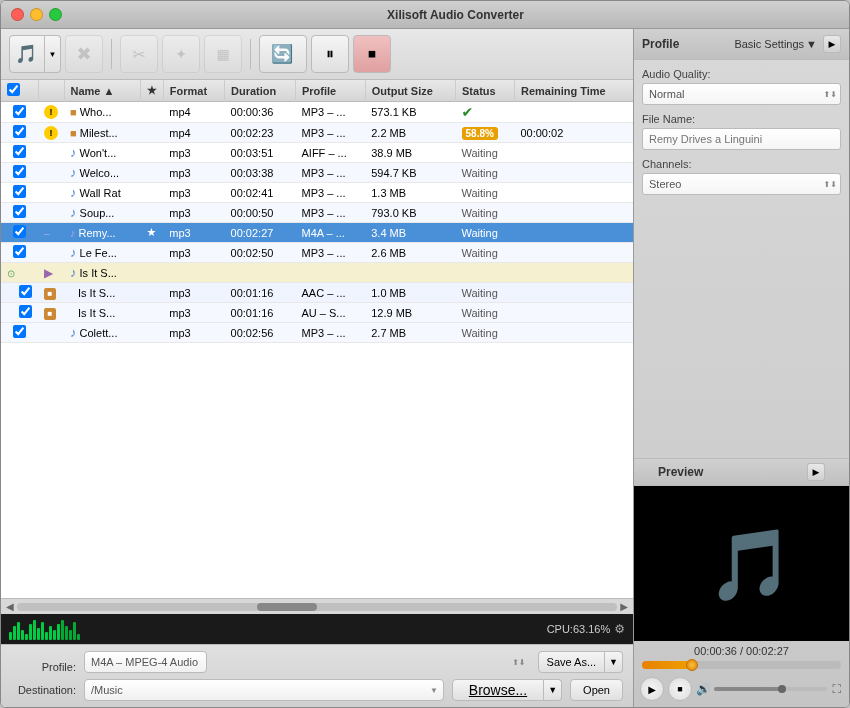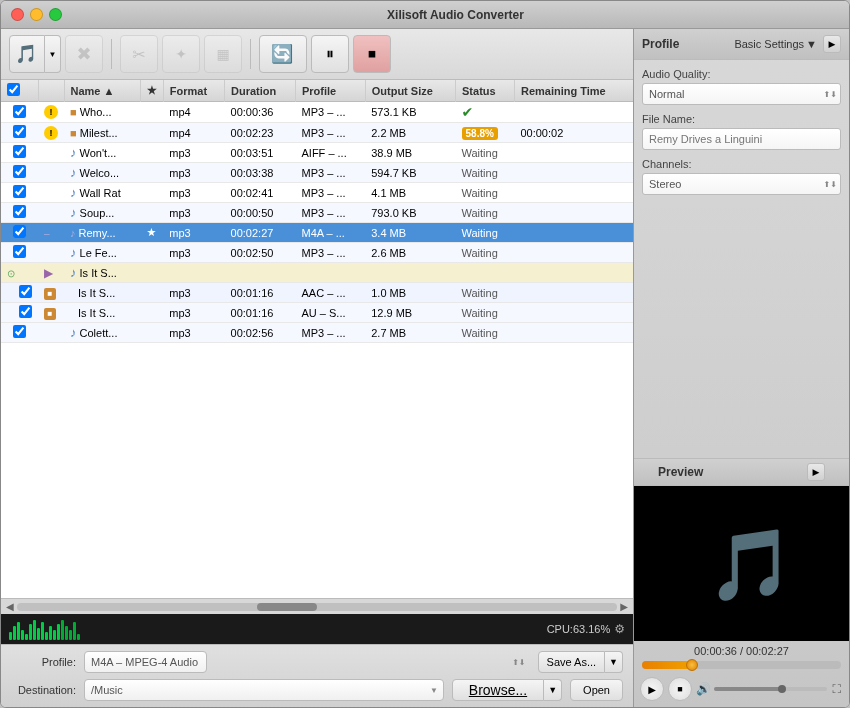--- a/index.html
+++ b/index.html
@@ -237,21 +237,21 @@
     }
     
     .bottom-controls {
       background: linear-gradient(to bottom, #e0e0e0, #d0d0d0);
       padding: 6px 10px;
       border-top: 1px solid #bbb;
       flex-shrink: 0;
     }
     .profile-row {
       display: flex;
-      align-items: center;
+      align-items: flex-end;
       gap: 8px;
       margin-bottom: 6px;
     }
     .profile-label {
       width: 65px;
       text-align: right;
       font-size: 11px;
       color: #333;
     }
     .profile-select {
@@ -781,21 +781,21 @@
             </tr>
 
             <tr>
               <td class="checkbox-cell"><input type="checkbox" checked="" style=""></td>
               <td></td>
               <td><span class="file-icon-music">♪</span> Wall Rat</td>
               <td></td>
               <td>mp3</td>
               <td>00:02:41</td>
               <td>MP3 – ...</td>
-              <td>4.1 MB</td>
+              <td>1.3 MB</td>
               <td class="status-waiting">Waiting</td>
               <td></td>
             </tr>
 
             <tr>
               <td class="checkbox-cell"><input type="checkbox" checked="" style=""></td>
               <td></td>
               <td><span class="file-icon-music">♪</span> Soup...</td>
               <td></td>
               <td>mp3</td>

